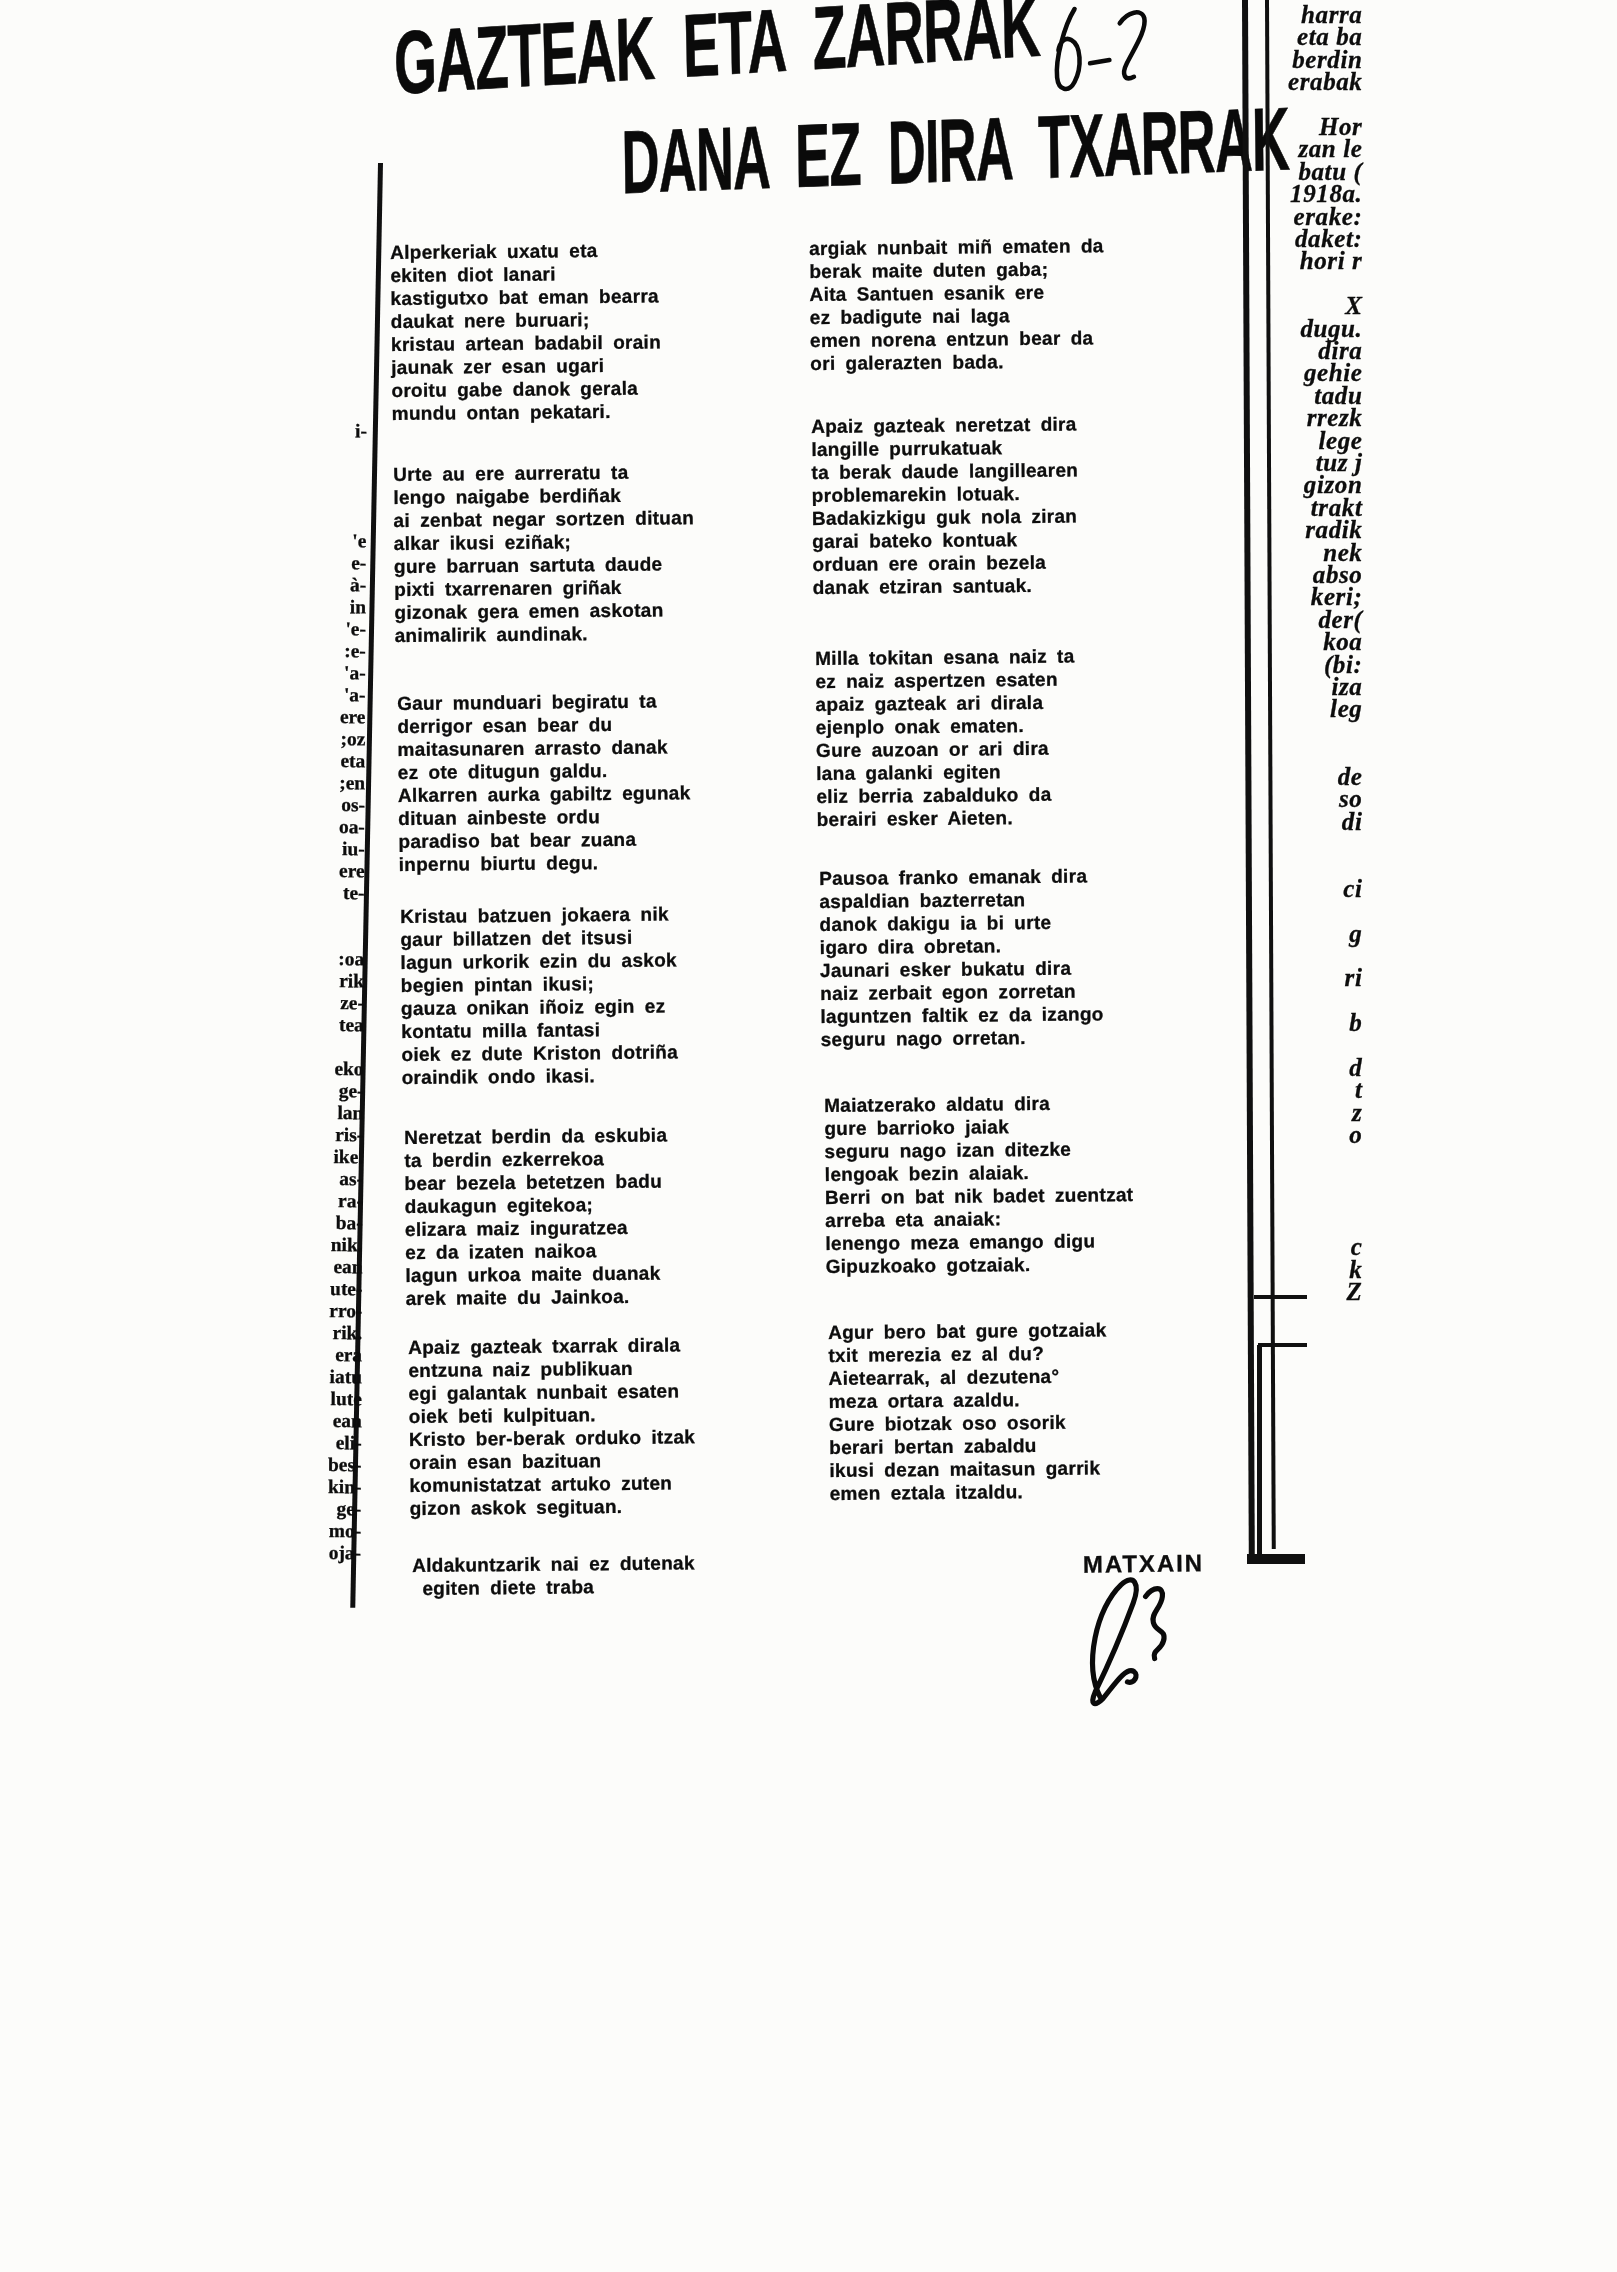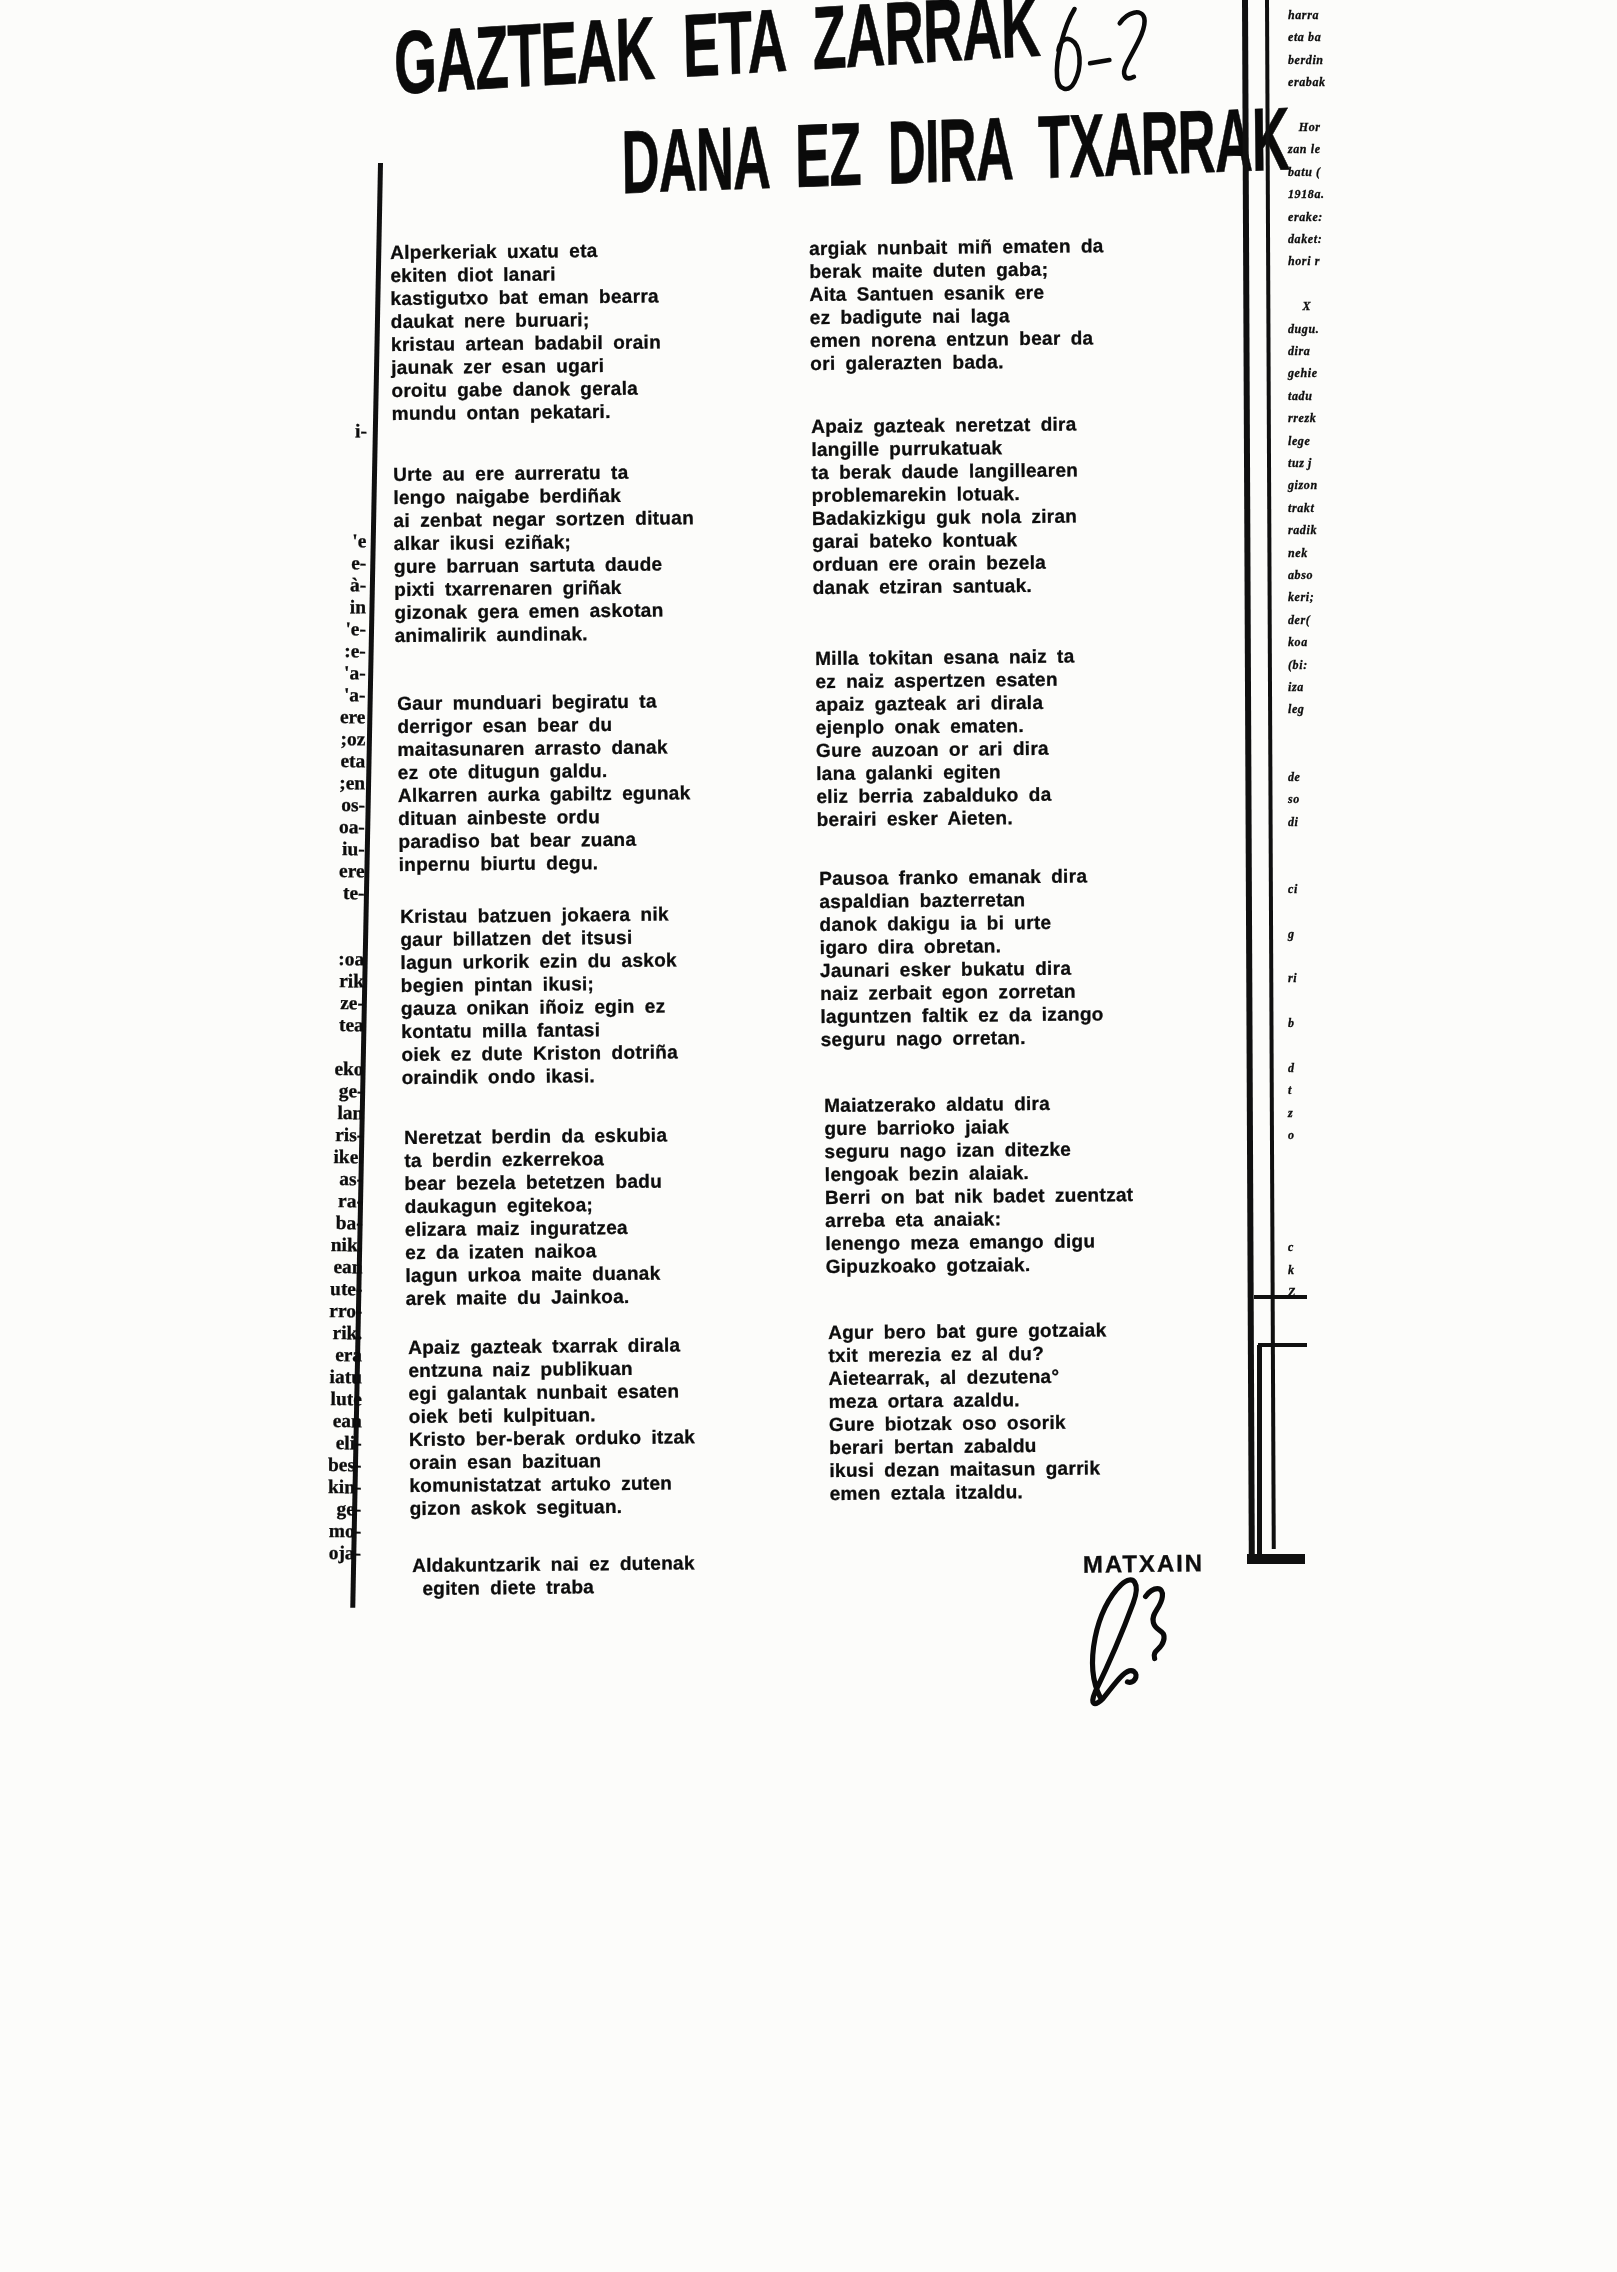--- a/index.html
+++ b/index.html
@@ -65,22 +65,23 @@
   .left-frags{
     left:277px;top:420px;width:87px;
     text-align:right;
     font-size:19.4px;line-height:22px;
     transform:rotate(0.3deg);
     -webkit-text-stroke:0.3px #0d0d0d;
   }
   .right-frags{
     left:1288px;top:3.9px;
     font-style:italic;
-    font-size:12px;line-height:22.4px;
+    font-size:25px;line-height:22.4px;
     letter-spacing:0.6px;
+    text-align:right;
     -webkit-text-stroke:0.3px #0d0d0d;
   }
   
   .rule{position:absolute;background:#101010;}
   .left-rule{left:378px;top:163px;width:4.5px;height:1445px;transform:rotate(1.1deg);transform-origin:top left;}
   .vrule-a{left:1242px;top:0;width:5.8px;height:1554px;transform:rotate(-0.25deg);transform-origin:top left;}
   .vrule-b{left:1265px;top:0;width:3.9px;height:1549px;transform:rotate(-0.25deg);transform-origin:top left;}
   .tick1{left:1254px;top:1295px;width:53px;height:3.9px;}
   .tick2{left:1258px;top:1343px;width:49px;height:3.9px;}
   .vbox{left:1257px;top:1345px;width:4.5px;height:214px;}

